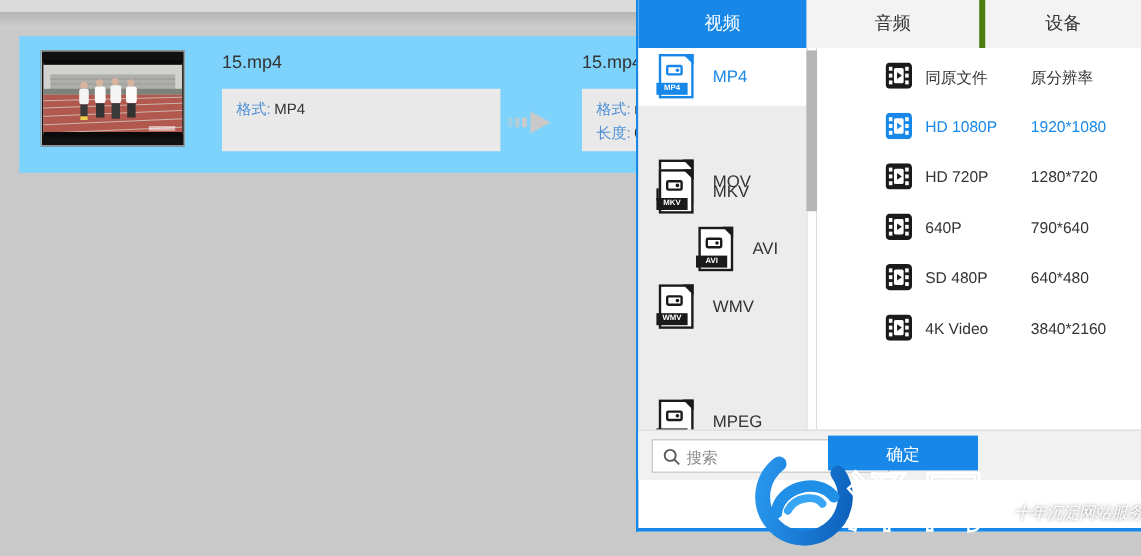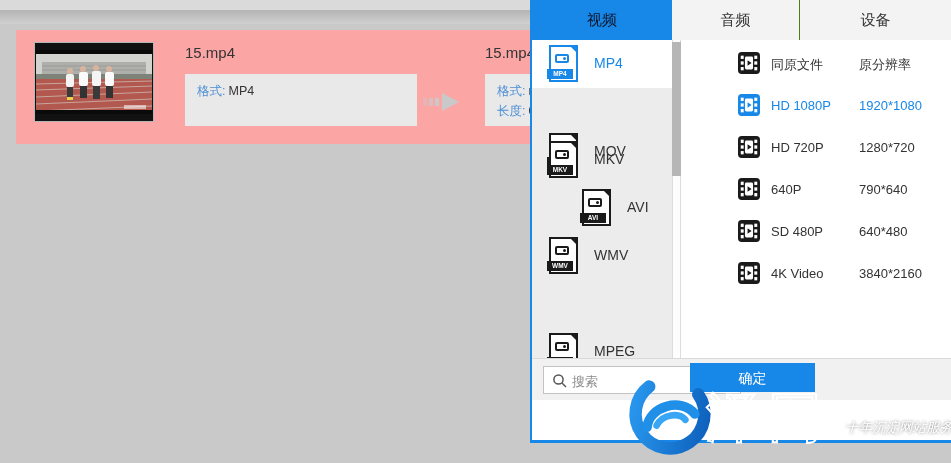--- a/index.html
+++ b/index.html
@@ -5,21 +5,21 @@
   html,body{margin:0;padding:0;}
   body{width:951px;height:463px;position:relative;overflow:hidden;
        font-family:"Liberation Sans","DejaVu Sans",sans-serif;
        background:#c9c9c9;-webkit-font-smoothing:antialiased;}
   .abs{position:absolute;}
 
   
   .top-strip{left:0;top:0;width:951px;height:10px;background:#dadada;}
   .top-shadow{left:0;top:10px;width:951px;height:14px;
       background:linear-gradient(#b4b4b4,#d0d0d0);}
-  .file-card{left:16px;top:30px;width:925px;height:114px;background:#fca5a5;}
+  .file-card{left:16px;top:30px;width:925px;height:114px;background:#7dd3fc;}
 
   
   .thumb{left:34px;top:42px;width:120px;height:80px;background:#111;
       border:1px solid #b5b5b5;box-sizing:border-box;}
   .thumb svg{position:absolute;left:1px;top:7px;}
 
   .file-title{font-size:15px;color:#333;}
   .title-1{left:185px;top:44px;}
   .title-2{left:485px;top:44px;}
 
@@ -31,23 +31,23 @@
 
   .transfer{left:423px;top:91px;width:38px;height:22px;}
 
   
   .popup{left:530px;top:0;width:421px;height:443px;background:#fff;
       border-left:2px solid #1787e8;border-bottom:3px solid #1787e8;box-sizing:border-box;}
   .popup-inner{position:absolute;left:0;top:0;right:0;bottom:0;}
 
   .tabbar{position:absolute;left:0;top:0;right:0;height:40px;background:#f3f3f3;display:flex;}
   .tab{height:40px;line-height:40px;text-align:center;font-size:15px;color:#333;cursor:pointer;}
-  .tab.t1{width:140px;} .tab.t2{width:128px;border-right:1px solid #4d7c0f;box-sizing:border-box;}
+  .tab.t1{width:140px;} .tab.t2{width:149px;border-right:5px solid #4d7c0f;box-sizing:border-box;}
   .tab.t3{flex:1;}
-  .tab.active{background:#1787e8;color:#0f172a;}
+  .tab.active{background:#1787e8;color:#ffffff;}
 
   
   .fmt-col{position:absolute;left:0;top:40px;width:140px;height:358px;background:#ececec;overflow:hidden;}
   .fmt-row{position:absolute;left:0;width:140px;height:48px;cursor:pointer;}
   .fmt-row.sel{background:#fff;}
   .fmt-label{position:absolute;left:62px;top:15px;font-size:14px;color:#333;}
   .fmt-row.sel .fmt-label{color:#1787e8;}
 
   
   .doc{position:absolute;left:17px;top:5px;width:29px;height:37px;background:#fff;

